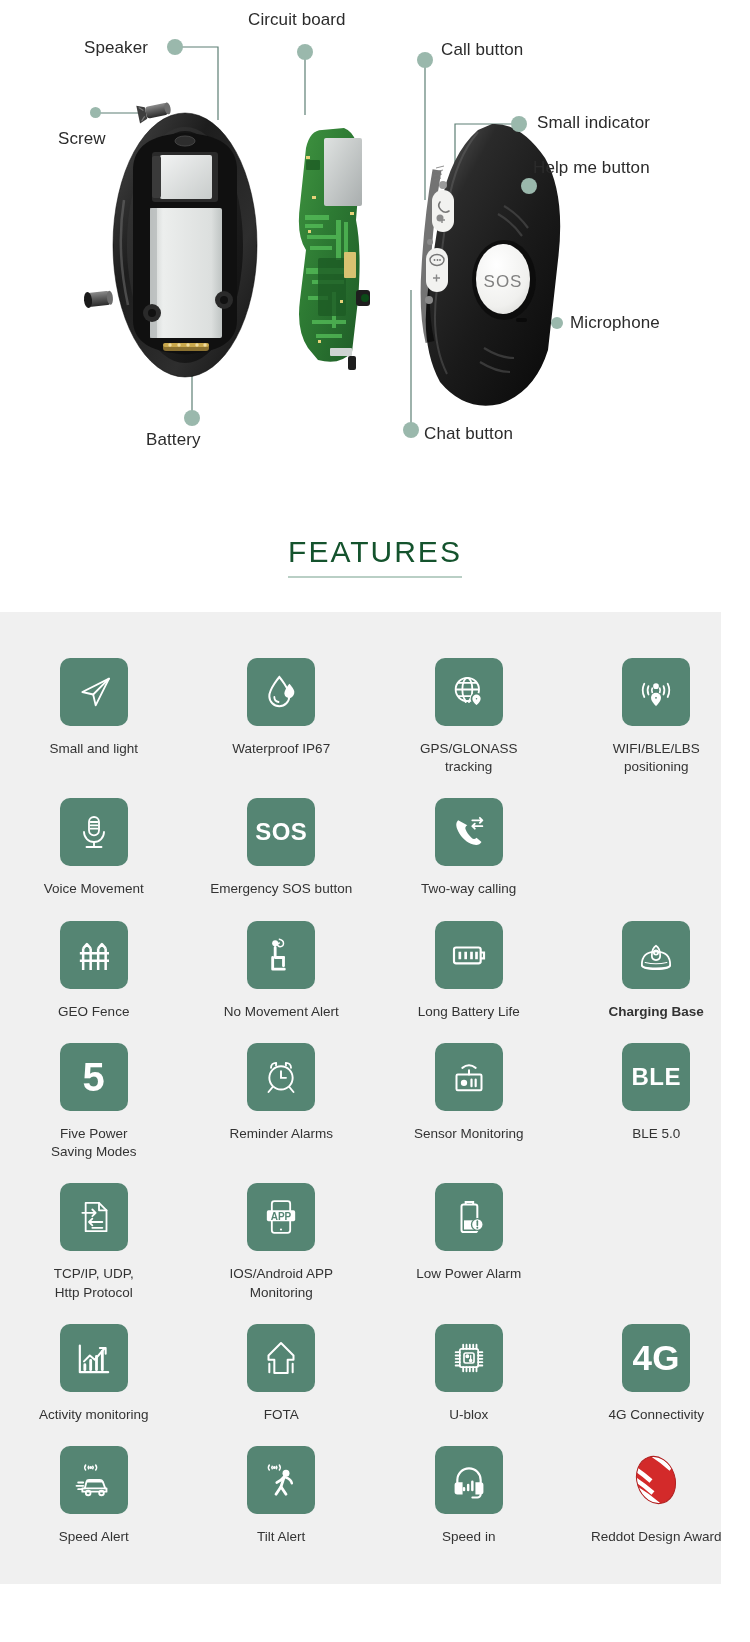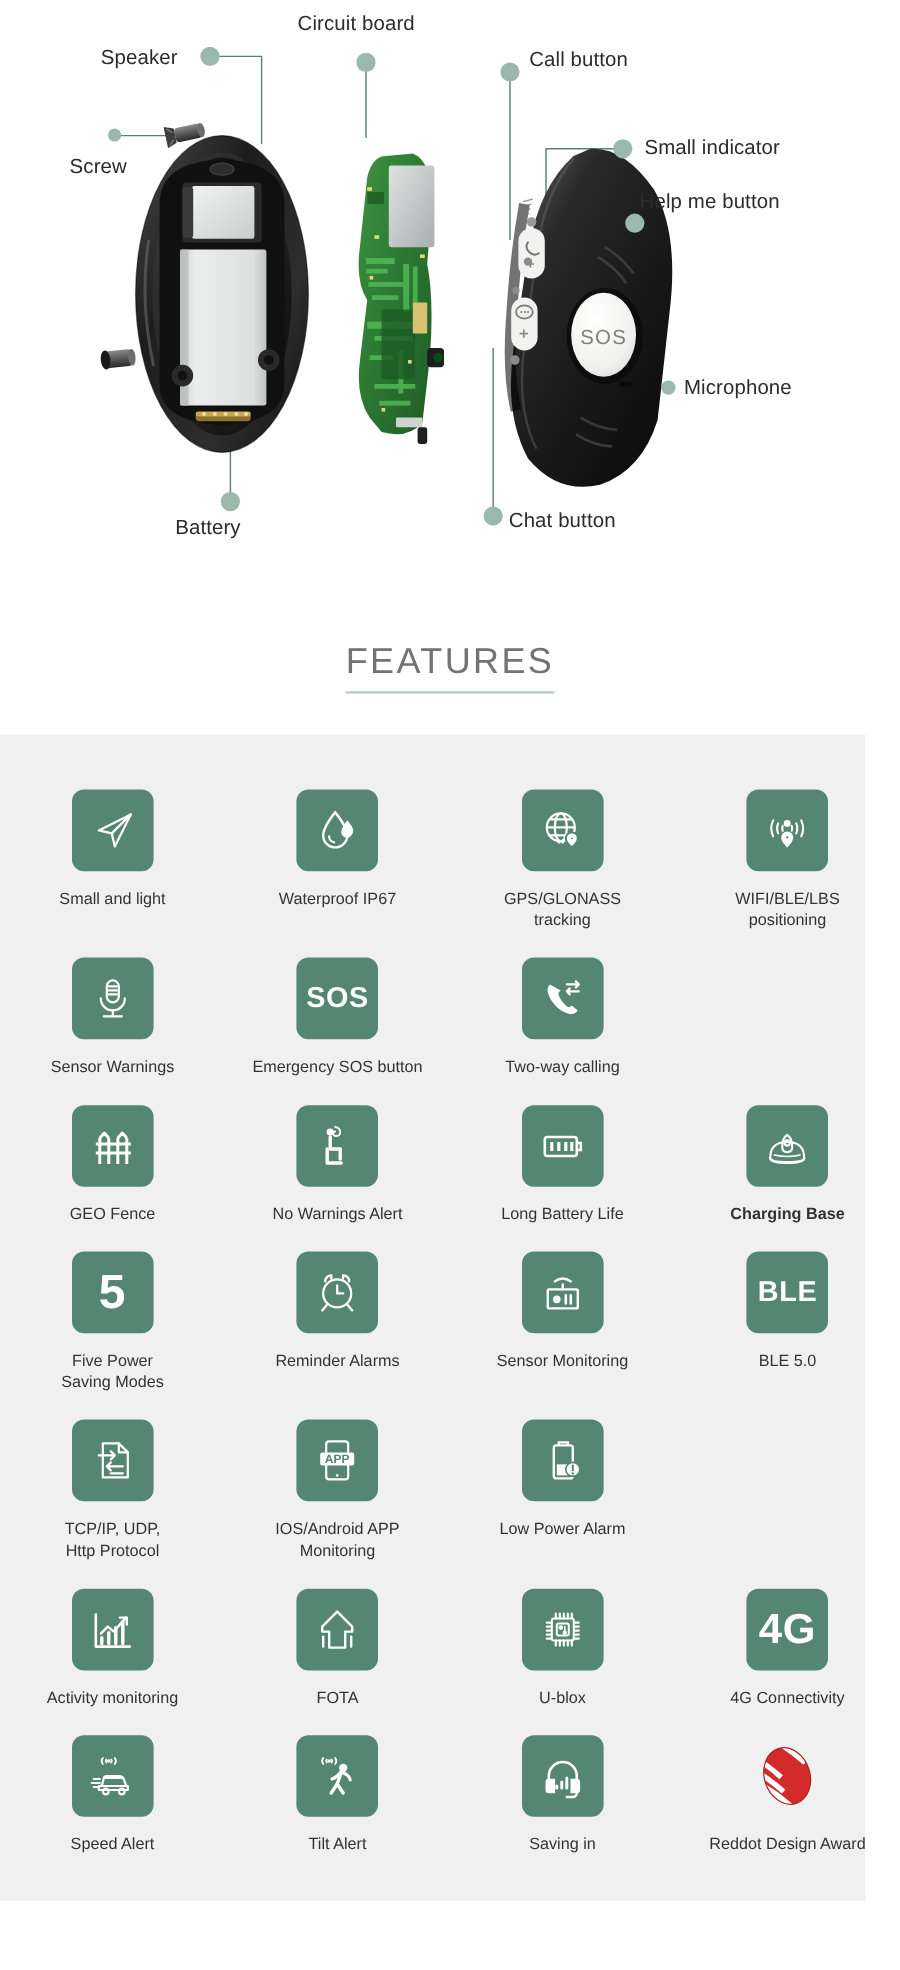--- a/index.html
+++ b/index.html
@@ -38,21 +38,21 @@
     width: 750px;
     height: 112px;
     background: #ffffff;
     display: flex;
     align-items: center;
     justify-content: center;
   }
   .features-title {
     font-size: 30px;
     letter-spacing: 2px;
-    color: #737373;
+    color: #14532d;
     font-weight: 400;
     padding-bottom: 7px;
     border-bottom: 2px solid #b9cfc5;
     font-family: "Liberation Sans", sans-serif;
   }
 
   
   .features {
     width: 721px;
     background: #f0f0f0;
@@ -377,21 +377,21 @@
       <div class="frow">
         <div class="fcell">
           <div class="tile">
             <svg width="40" height="40" viewBox="0 0 48 48" fill="none" stroke="#fff" stroke-width="2.2" stroke-linecap="round">
               <rect x="18" y="6" width="12" height="22" rx="6"></rect>
               <path d="M20 12h8M20 16h8M20 20h8"></path>
               <path d="M12 24 a12 12 0 0 0 24 0"></path>
               <path d="M24 36v6M15 42h18"></path>
             </svg>
           </div>
-          <div class="flabel" style="white-space: pre-line;">Sensor Warnings</div>
+          <div class="flabel" style="white-space: pre-line;">Voice Movement</div>
         </div>
         <div class="fcell">
           <div class="tile">
             <span class="tile-text small">SOS</span>
           </div>
           <div class="flabel" style="white-space: pre-line;">Emergency SOS button</div>
         </div>
         <div class="fcell">
           <div class="tile">
             <svg width="40" height="40" viewBox="0 0 48 48">
@@ -417,21 +417,21 @@
         <div class="fcell">
           <div class="tile">
             <svg width="40" height="40" viewBox="0 0 48 48">
               <circle cx="17" cy="10" r="3.6" fill="#fff"></circle>
               <path d="M17 15 l0 12 l10 0" stroke="#fff" stroke-width="3.4" fill="none" stroke-linecap="round" stroke-linejoin="round"></path>
               <path d="M27 27 l0 10" stroke="#fff" stroke-width="3.4" fill="none" stroke-linecap="round"></path>
               <path d="M14 27 l0 14 M14 41 l14 0" stroke="#fff" stroke-width="3.4" fill="none" stroke-linecap="round" stroke-linejoin="round"></path>
               <path d="M22 5 q5 1 5 5 q0 4-4 4 q-3 0-3-2.5 q0-2 2-2" fill="none" stroke="#fff" stroke-width="1.8" stroke-linecap="round"></path>
             </svg>
           </div>
-          <div class="flabel" style="white-space: pre-line;">No Warnings Alert</div>
+          <div class="flabel" style="white-space: pre-line;">No Movement Alert</div>
         </div>
         <div class="fcell">
           <div class="tile">
             <svg width="40" height="40" viewBox="0 0 48 48" fill="none" stroke="#fff" stroke-width="2.6">
               <rect x="6" y="15" width="32" height="19" rx="2.5"></rect>
               <path d="M38 21 h4 v7 h-4"></path>
               <g stroke-width="3.2">
                 <path d="M13 20 v9 M20 20 v9 M27 20 v9 M33 20 v9"></path>
               </g>
             </svg>
@@ -621,21 +621,21 @@
             <svg width="40" height="40" viewBox="0 0 48 48" fill="none" stroke="#fff" stroke-width="2.6" stroke-linecap="round">
               <path d="M10 30 v-6 a14 14 0 0 1 28 0 v6"></path>
               <path d="M10 28 h5 v12 h-5 a2 2 0 0 1-2-2 v-8 a2 2 0 0 1 2-2Z" fill="#fff"></path>
               <path d="M38 28 h-5 v12 h5 a2 2 0 0 0 2-2 v-8 a2 2 0 0 0-2-2Z" fill="#fff"></path>
               <path d="M38 39 v2 a4 4 0 0 1-4 4 h-6" stroke-width="2.4"></path>
               <g stroke-width="3" stroke="#fff">
                 <path d="M18 36 v-2 M23 36 v-6 M28 36 v-10"></path>
               </g>
             </svg>
           </div>
-          <div class="flabel" style="white-space: pre-line;">Saving in</div>
+          <div class="flabel" style="white-space: pre-line;">Speed in</div>
         </div>
         <div class="fcell">
           <div class="tile nobg">
             <svg width="62" height="62" viewBox="0 0 62 62">
               <defs>
                 <clipPath id="rdClip">
                   <ellipse cx="31" cy="31" rx="19" ry="24" transform="rotate(-18 31 31)"></ellipse>
                 </clipPath>
               </defs>
               <g clip-path="url(#rdClip)">

